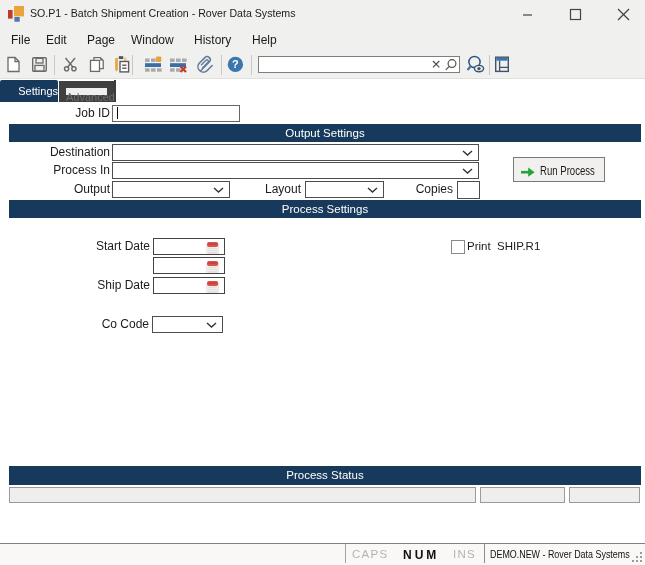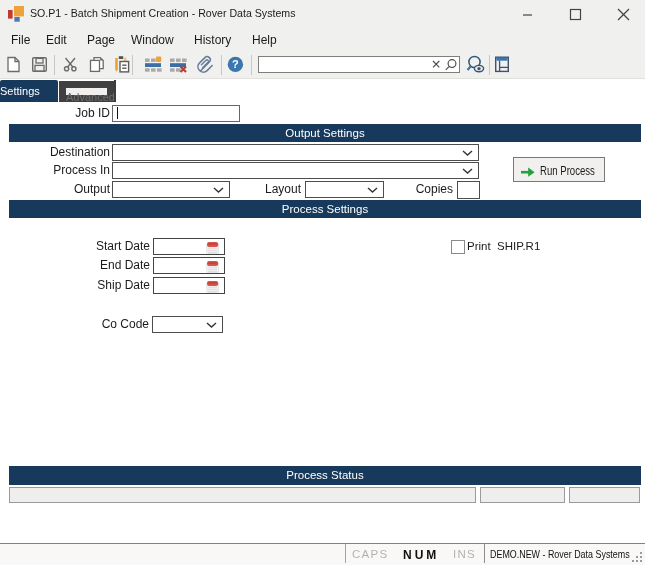--- a/index.html
+++ b/index.html
@@ -125,21 +125,21 @@
     <circle cx="13" cy="13.6" r="1.7" fill="#55524e"></circle>
   </svg>
   <svg class="abs" style="left:495px;top:56px" width="15" height="17">
     <rect x="0.7" y="1.2" width="12.6" height="14.2" fill="none" stroke="#42526b" stroke-width="1.4"></rect>
     <rect x="1.4" y="1.9" width="11.2" height="2.8" fill="#3a76ae"></rect>
     <line x1="4.6" y1="4.7" x2="4.6" y2="15.4" stroke="#42526b" stroke-width="1.3"></line>
     <line x1="4.6" y1="11.4" x2="13.3" y2="11.4" stroke="#42526b" stroke-width="1.3"></line>
   </svg>
 
   <div class="abs" style="left:0;top:80px;width:58px;height:21.5px;background:#17395c;border-radius:2px 2px 0 0;
-       color:#fff;font-size:11px;line-height:22px;text-align:left;">Settings</div>
+       color:#fff;font-size:11px;line-height:22px;text-align:right;">Settings</div>
   <div class="abs" style="left:59px;top:81px;width:55px;height:20.5px;background:#f1f0ee;border:7px solid #404040;box-sizing:border-box;
        color:#6e6e6e;font-size:11px;line-height:18px;text-align:center;">Advanced</div>
   <div class="abs" style="left:114px;top:80px;width:2px;height:21.5px;background:#3c3c3c;"></div>
 
   <div class="abs lbl" style="left:0;top:105px;width:110px;">Job ID</div>
   <div class="abs field" style="left:112px;top:105px;width:128px;height:17px;border-color:#666;"></div>
   <div class="abs" style="left:117px;top:107px;width:1px;height:12px;background:#111;"></div>
 
   <div class="abs bar" style="top:124px;">Output Settings</div>
 
@@ -183,21 +183,20 @@
   <div class="abs bar" style="top:200px;">Process Settings</div>
   <div class="abs field" style="left:153px;top:238px;width:72px;height:17px;border-color:#444;"></div>
   <svg class="abs" style="left:206px;top:239.5px" width="13" height="14">
     <rect x="0.7" y="4" width="12" height="9.5" rx="1" fill="#f4f3f1" stroke="#e2e0dd" stroke-width="0.8"></rect>
     <line x1="2.2" y1="8.3" x2="11.2" y2="8.3" stroke="#dcdad7" stroke-width="0.9"></line>
     <line x1="2.2" y1="10.4" x2="11.2" y2="10.4" stroke="#dcdad7" stroke-width="0.9"></line>
     <line x1="2.2" y1="12.4" x2="11.2" y2="12.4" stroke="#dcdad7" stroke-width="0.9"></line>
     <rect x="1" y="2" width="11.2" height="5" rx="2" fill="#d9524b"></rect>
     <rect x="2" y="3" width="9.2" height="2" rx="1" fill="#c8443e"></rect>
   </svg>
-  <div class="abs lbl" style="left:40px;top:257px;width:110px;">End Date</div>
   <div class="abs field" style="left:153px;top:257px;width:72px;height:17px;border-color:#444;"></div>
   <svg class="abs" style="left:206px;top:258.5px" width="13" height="14">
     <rect x="0.7" y="4" width="12" height="9.5" rx="1" fill="#f4f3f1" stroke="#e2e0dd" stroke-width="0.8"></rect>
     <line x1="2.2" y1="8.3" x2="11.2" y2="8.3" stroke="#dcdad7" stroke-width="0.9"></line>
     <line x1="2.2" y1="10.4" x2="11.2" y2="10.4" stroke="#dcdad7" stroke-width="0.9"></line>
     <line x1="2.2" y1="12.4" x2="11.2" y2="12.4" stroke="#dcdad7" stroke-width="0.9"></line>
     <rect x="1" y="2" width="11.2" height="5" rx="2" fill="#d9524b"></rect>
     <rect x="2" y="3" width="9.2" height="2" rx="1" fill="#c8443e"></rect>
   </svg>
   <div class="abs lbl" style="left:40px;top:277px;width:110px;">Ship Date</div>

